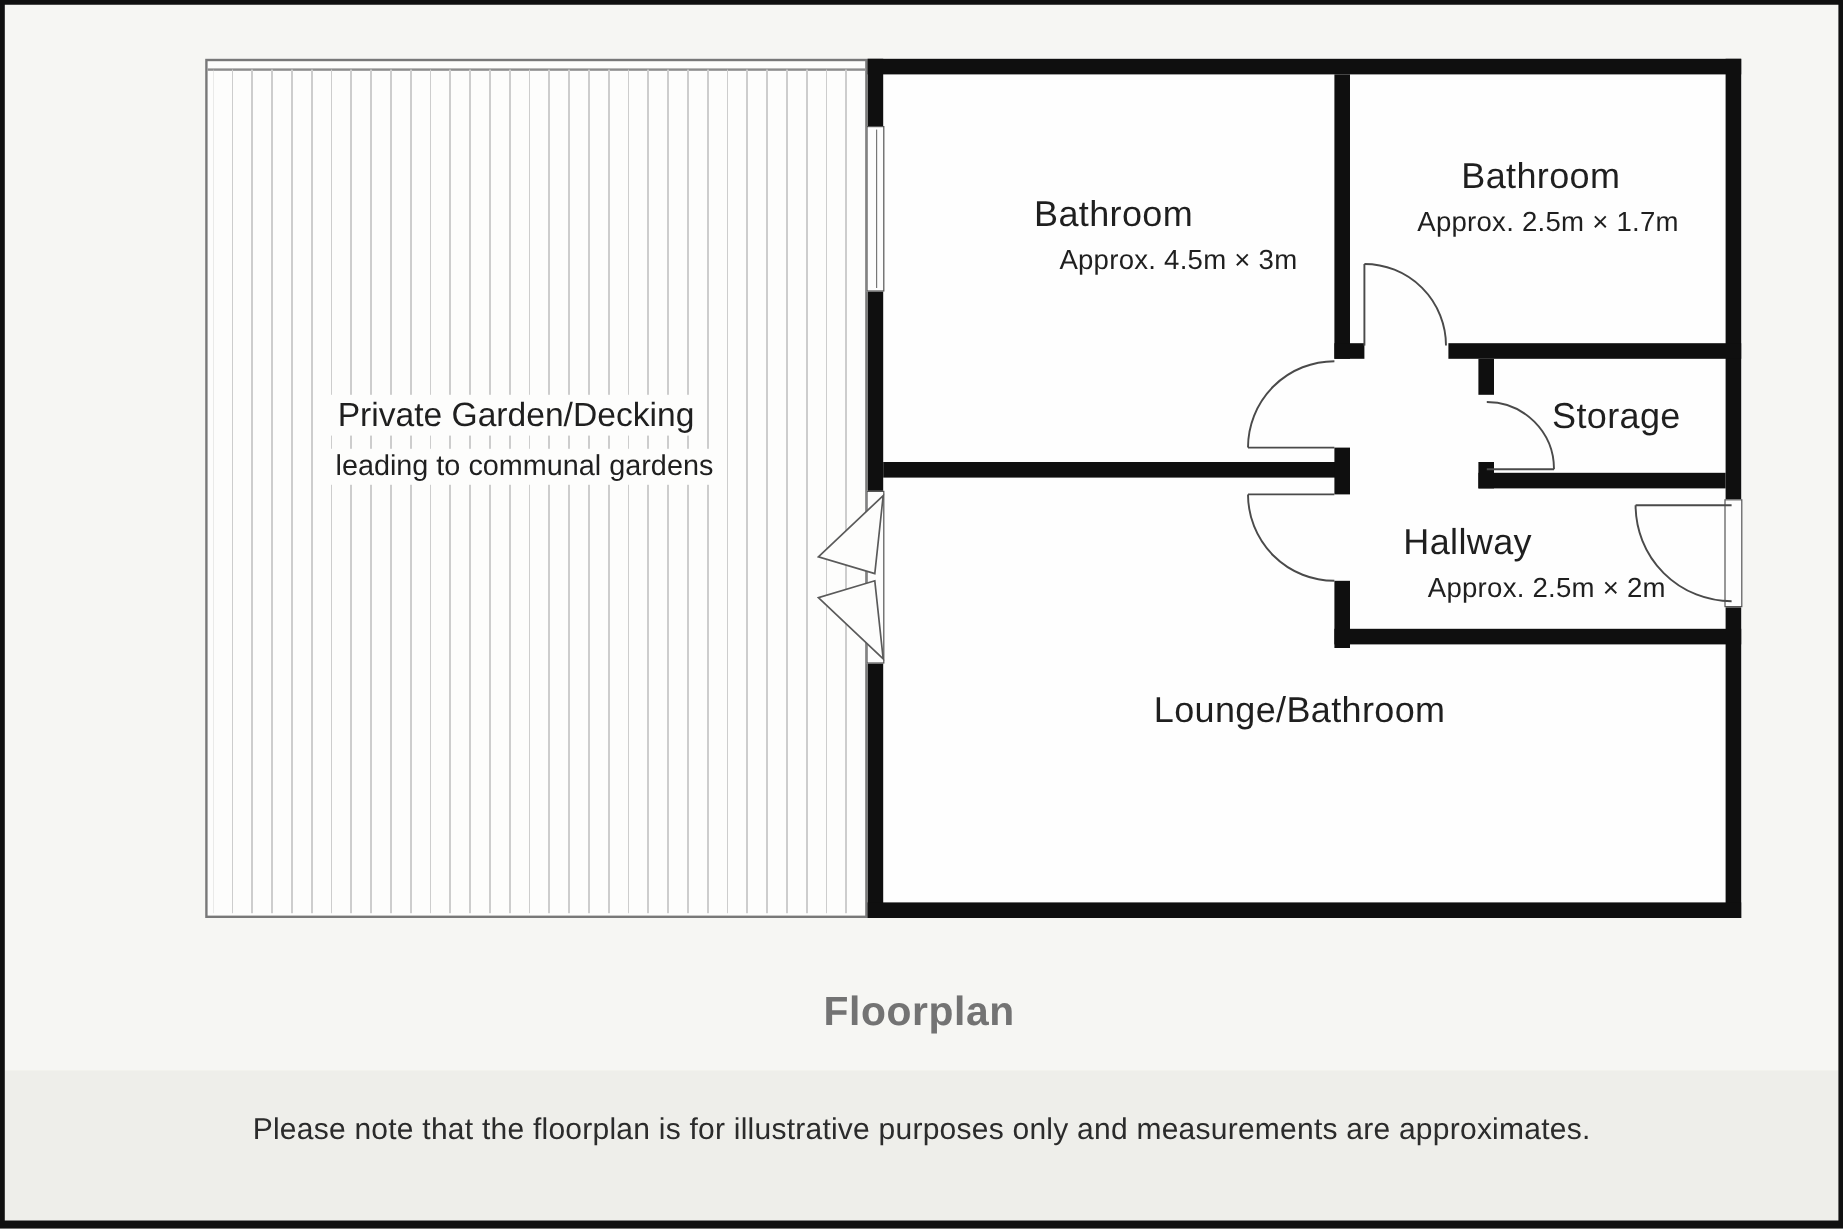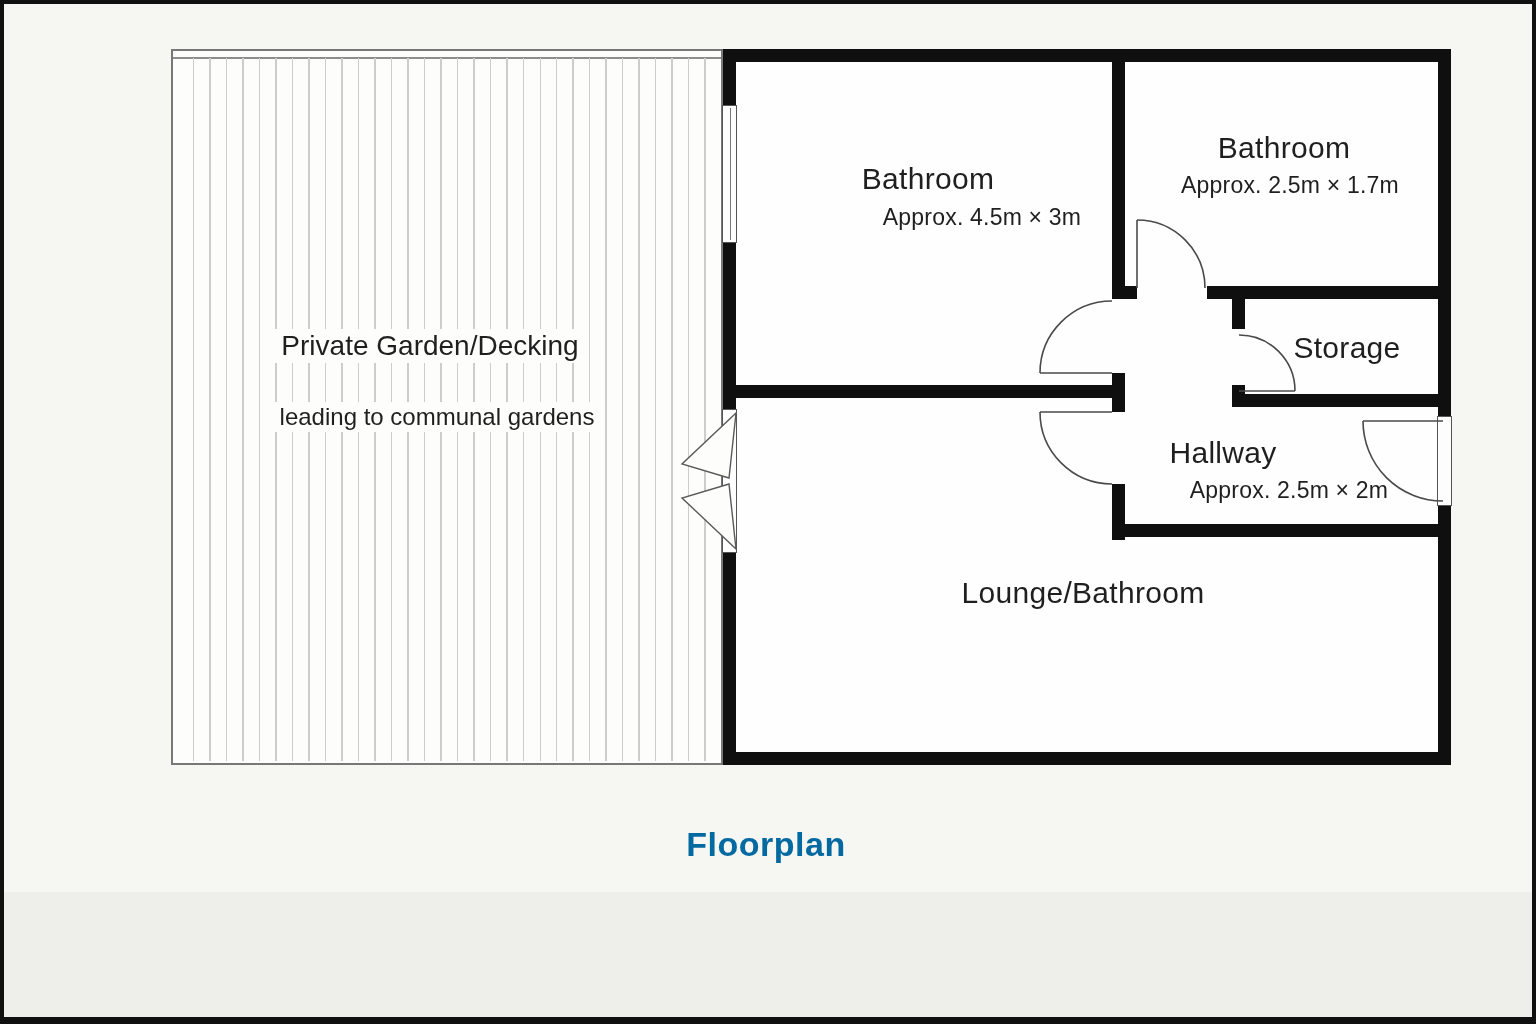--- a/index.html
+++ b/index.html
@@ -15,42 +15,42 @@
   html,body{margin:0;padding:0;}
   body{font-family:"Liberation Sans","DejaVu Sans",sans-serif;background:#fff;}
   #page{position:relative;width:1536px;height:1024px;background:var(--page-bg);overflow:hidden;}
   #frame{position:absolute;left:0;top:0;right:0;bottom:0;border-left:4px solid var(--frame);
          border-top:4px solid var(--frame);border-right:4px solid var(--frame);
          border-bottom:7px solid var(--frame);pointer-events:none;z-index:60;}
   #footer-band{position:absolute;left:4px;right:4px;top:892px;height:125px;background:var(--band-bg);}
   .footer-note{position:absolute;left:50%;top:942px;transform:translate(-50%,-50%);
          font-size:25px;color:#2b2b2b;white-space:nowrap;letter-spacing:.2px;}
   .plan-title{position:absolute;left:766px;top:844px;transform:translate(-50%,-50%);
-         font-size:34px;font-weight:700;color:#0369a1;letter-spacing:.5px;}
+         font-size:34px;font-weight:700;color:#737373;letter-spacing:.5px;}
   
   #garden{position:absolute;left:171px;top:49px;width:552px;height:716px;background:var(--room-bg);
          border:2px solid #787878;box-sizing:border-box;}
   #garden .stripes{position:absolute;left:5px;top:7px;right:3px;bottom:2px;
          background:repeating-linear-gradient(to right,transparent 0px,transparent 15px,var(--stripe) 15px,var(--stripe) 16.5px);}
   #garden .toprail{position:absolute;left:0;top:6px;width:100%;height:1.5px;background:#8d8d8d;}
   
   #building-floor{position:absolute;left:723px;top:49px;width:728px;height:716px;background:#fefefe;}
   .wall{position:absolute;background:var(--wall);}
   .opening{position:absolute;background:#fdfdfd;border:1.5px solid #555;box-sizing:border-box;z-index:30;}
   .win-mid{position:absolute;left:50%;top:2px;bottom:2px;width:1px;background:#777;}
   #door-svg{position:absolute;left:0;top:0;z-index:35;pointer-events:none;}
   
   .lbl{position:absolute;transform:translate(-50%,-50%);color:var(--text);white-space:nowrap;
        text-align:center;z-index:40;}
   .room-name{font-size:30px;font-weight:500;letter-spacing:.3px;}
   .room-dims{font-size:23px;font-weight:400;letter-spacing:.2px;}
   .lounge-name{font-size:30px;}
   .lounge-dims{font-size:24px;}
   .garden-name{font-size:28px;font-weight:500;background:var(--room-bg);padding:1px 10px;}
-  .garden-sub{font-size:24px;font-weight:400;background:var(--room-bg);padding:1px 8px;margin-top:28px;}
+  .garden-sub{font-size:24px;font-weight:400;background:var(--room-bg);padding:1px 8px;}
 </style>
 </head>
 <body>
 
 <div id="page">
 
   <div id="footer-band"></div>
 
   <div id="garden">
     <div class="toprail"></div>
@@ -117,15 +117,16 @@
   <div class="lbl room-dims" style="left:1290px;top:185px;">Approx. 2.5m × 1.7m</div>
 
   <div class="lbl room-name" style="left:1347px;top:348px;">Storage</div>
 
   <div class="lbl room-name" style="left:1223px;top:453px;">Hallway</div>
   <div class="lbl room-dims" style="left:1273px;top:490px;margin-left:16px;">Approx. 2.5m × 2m</div>
 
   <div class="lbl room-name lounge-name" style="left:1083px;top:593px;">Lounge/Bathroom</div>
 
   <div class="plan-title">Floorplan</div>
+  <div class="footer-note">Please note that the floorplan is for illustrative purposes only and measurements are approximates.</div>
 
   <div id="frame"></div>
 </div>
 
 </body></html>

